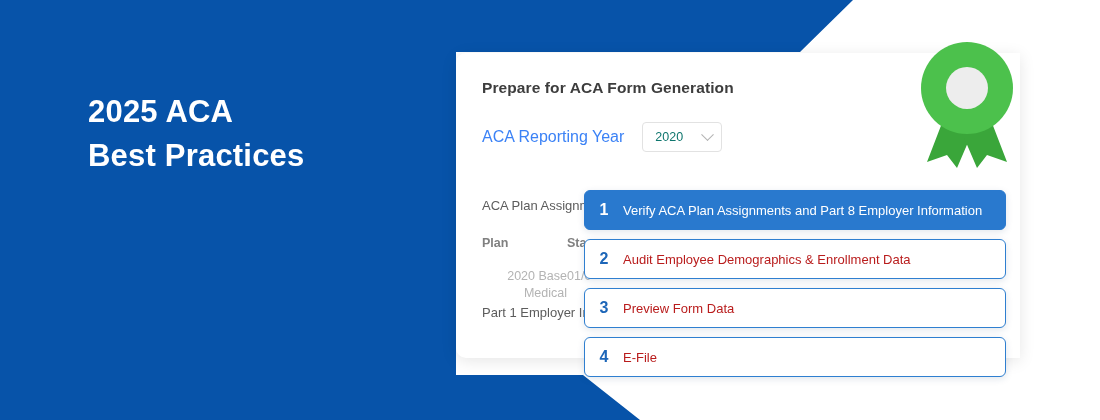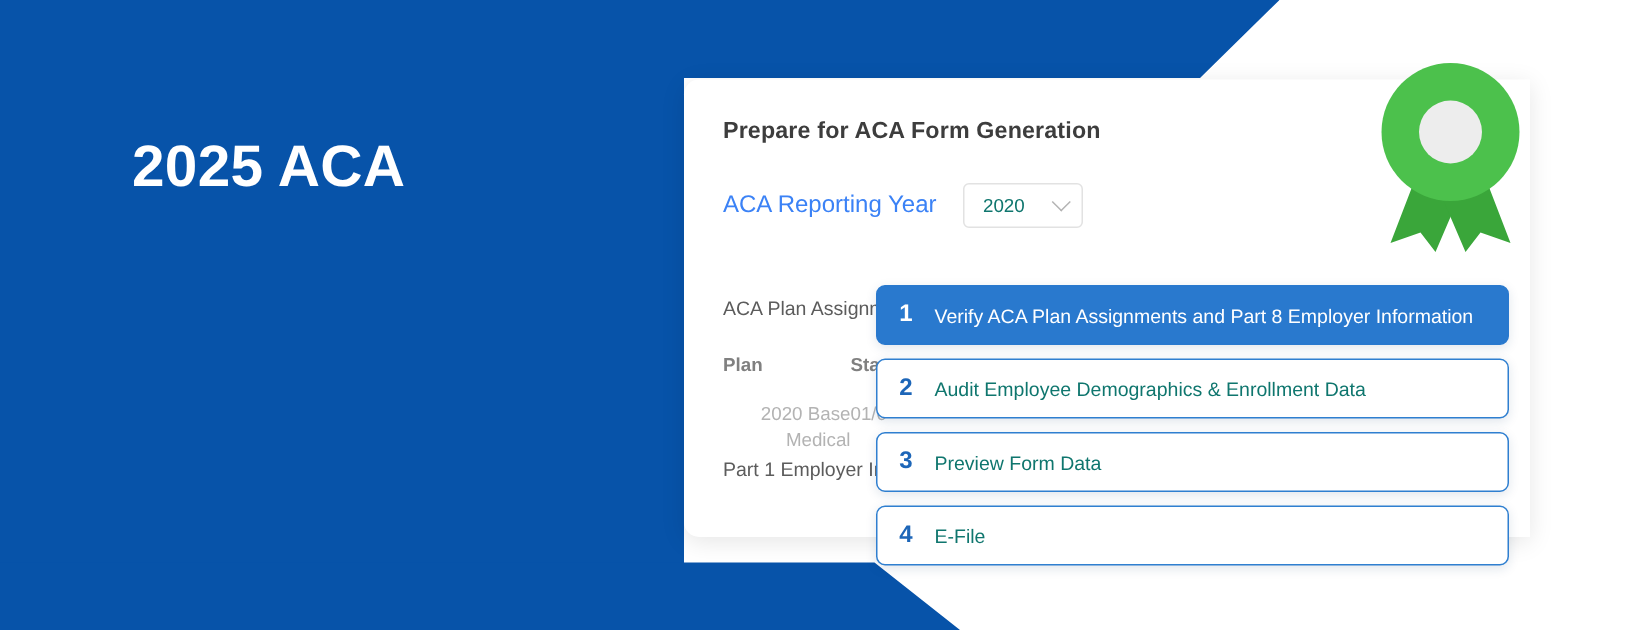--- a/index.html
+++ b/index.html
@@ -156,45 +156,46 @@
     width:38px;
     text-align:center;
     font-size:16px;
     font-weight:bold;
     color:#1d66b8;
     flex:none;
   }
   .step.active .step-num { color:#ffffff; }
   .step-label {
     font-size:13px;
-    color:#0f766e;
+    color:#b91c1c;
   }
   .step.active .step-label { color:#ffffff; }
 
   
   .headline {
     position:absolute;
     left:88px; top:90px;
     color:#ffffff;
-    font-size:39px;
+    font-size:31px;
     font-weight:bold;
     line-height:44px;
     letter-spacing:0.2px;
   }
 </style>
 </head>
 <body>
 
 <div id="stage">
 
   <div class="blue-body"></div>
   <div class="blue-bottom"></div>
 
   <div class="headline">
     <div>2025 ACA</div>
+    <div>Best Practices</div>
   </div>
 
   <div class="card">
     <div class="card-inner">
 
       <div class="card-title">Prepare for ACA Form Generation</div>
 
       <div class="field-row">
         <span class="field-label">ACA Reporting Year</span>
         <div class="select-box">

